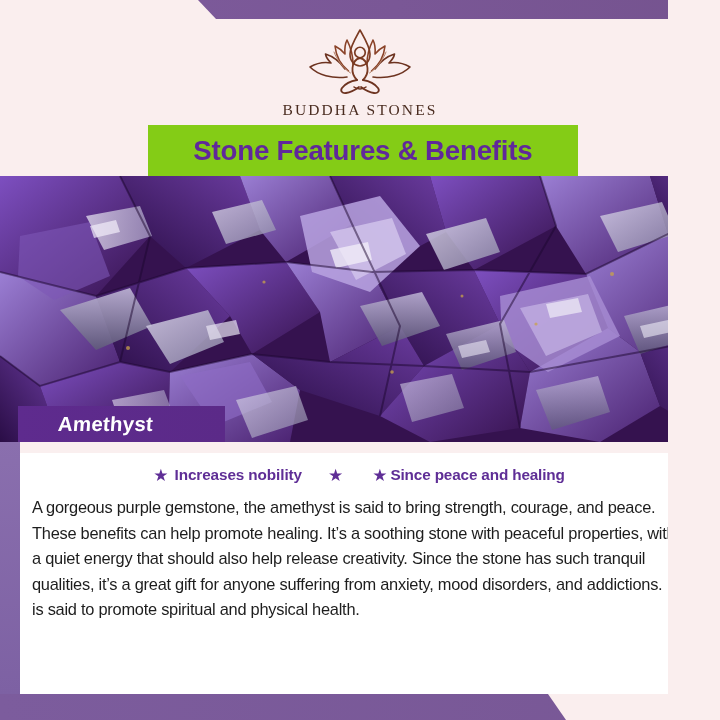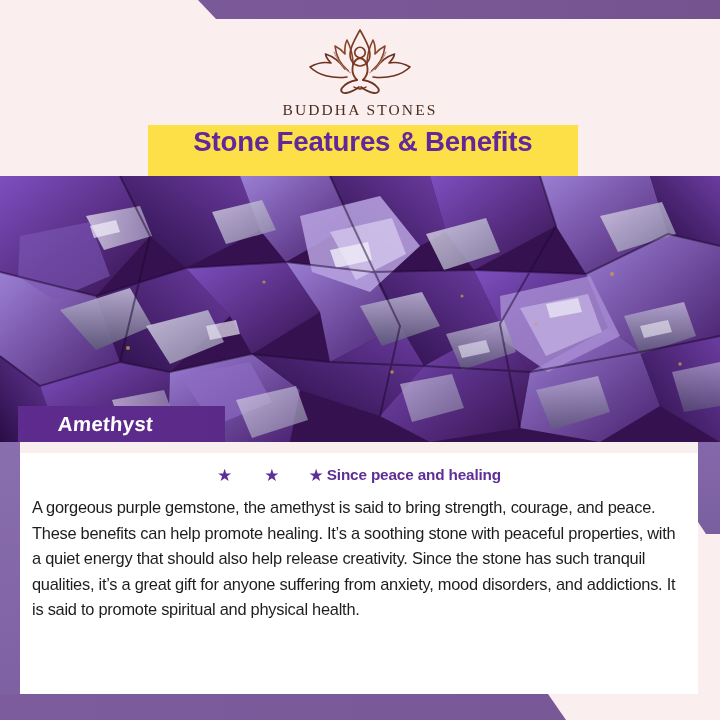--- a/index.html
+++ b/index.html
@@ -13,21 +13,21 @@
 
   body {
     font-family: "Liberation Sans", sans-serif;
     background: #faeeee;
     position: relative;
   }
 
   
   #poster {
     position: relative;
-    width: 720px;
+    width: 668px;
     height: 720px;
     background: #faeeee;
     overflow: hidden;
   }
 
   
   .top-banner {
     position: absolute;
     top: 0;
     left: 0;
@@ -83,22 +83,23 @@
     font-weight: 400;
   }
 
   
   .title-plaque {
     position: absolute;
     top: 125px;
     left: 148px;
     width: 430px;
     height: 51px;
-    background: #fde047;
-    display: flex;
+    background: #84cc16;
+    display: flex;
+    align-items: center;
     justify-content: center;
   }
 
   .title-text {
     font-size: 28.5px;
     font-weight: bold;
     color: #60289b;
     letter-spacing: -0.2px;
     white-space: nowrap;
     transform: scaleX(0.97);
@@ -404,20 +405,21 @@
   <div class="left-rail"></div>
 
   <div class="right-flap"></div>
 
   <div class="content-card">
     <div class="card-topstrip"></div>
 
     <div class="benefits-row">
       <div class="benefit b-first">
         <span class="star">★</span>
+        <span class="btext">Increases nobility</span>
       </div>
       <div class="benefit">
         <span class="star">★</span>
       </div>
       <div class="benefit">
         <span class="star">★</span>
         <span class="btext">Since peace and healing</span>
       </div>
     </div>
 

